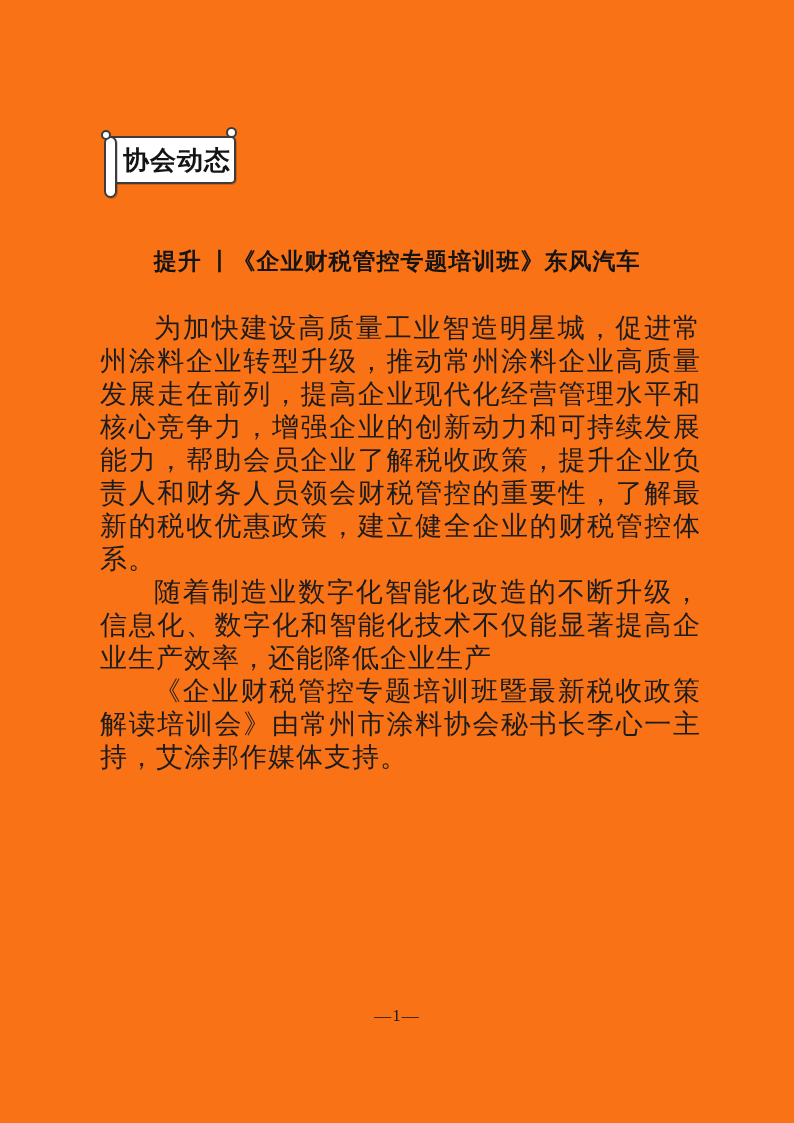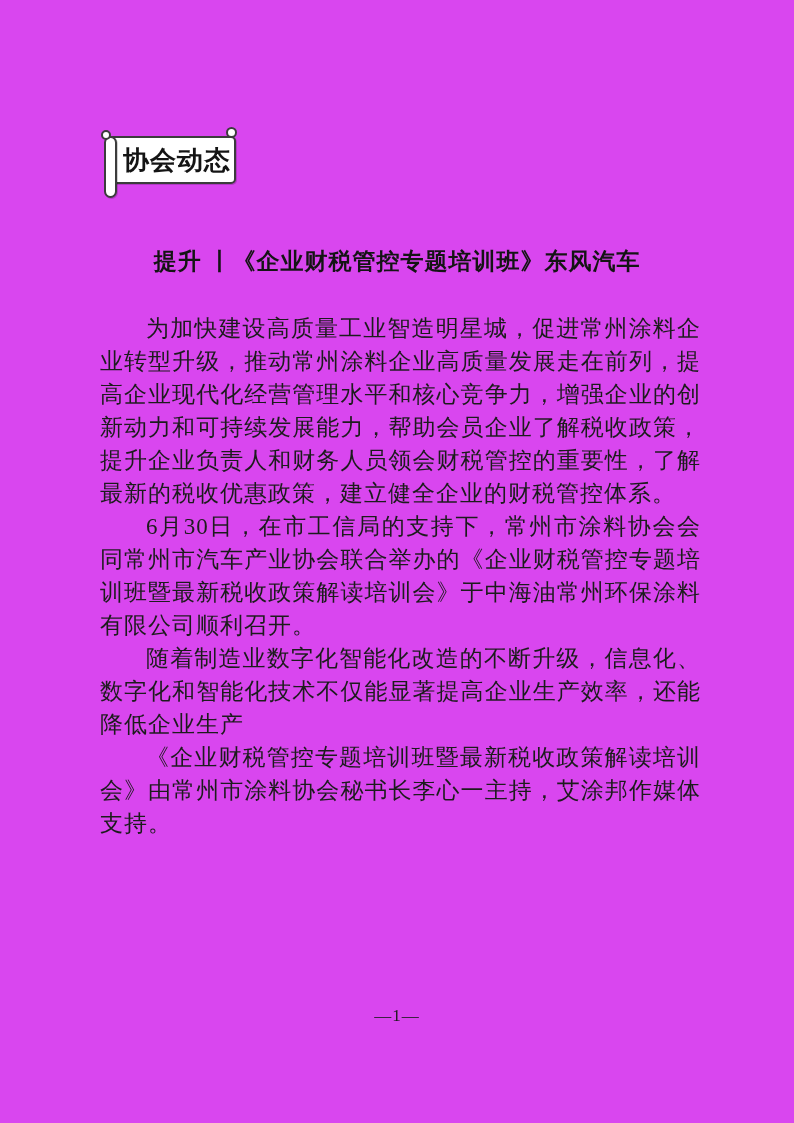--- a/index.html
+++ b/index.html
@@ -8,21 +8,21 @@
     width: 794px;
     height: 1123px;
     font-family: "Liberation Serif", "DejaVu Serif", serif;
     color: #1c1c1c;
     position: relative;
     overflow: hidden;
   }
   .page {
     position: absolute;
     inset: 0;
-    background: #d946ef;
+    background: #f97316;
   }
 
   
   .badge {
     position: absolute;
     left: 108px;
     top: 136px;
     width: 128px;
     height: 48px;
     background: #ffffff;
@@ -74,21 +74,21 @@
     color: #141414;
   }
 
   .article {
     position: absolute;
     left: 100px;
     width: 601px;
     top: 312px;
   }
   .article p {
-    font-size: 23px;
+    font-size: 27px;
     line-height: 33px;
     text-indent: 2em;
     text-align: justify;
     letter-spacing: 1px;
     color: #1c1c1c;
   }
 
   .page-number {
     position: absolute;
     left: 0;
@@ -109,20 +109,19 @@
     <span class="scroll-roll"></span>
     <span class="curl curl-left"></span>
     <span class="curl curl-right"></span>
     <span class="badge-text">协会动态</span>
   </div>
 
   <h1 class="title">提升 丨《企业财税管控专题培训班》东风汽车</h1>
 
   <div class="article">
     <p>为加快建设高质量工业智造明星城，促进常州涂料企业转型升级，推动常州涂料企业高质量发展走在前列，提高企业现代化经营管理水平和核心竞争力，增强企业的创新动力和可持续发展能力，帮助会员企业了解税收政策，提升企业负责人和财务人员领会财税管控的重要性，了解最新的税收优惠政策，建立健全企业的财税管控体系。</p>
-    <p>6月30日，在市工信局的支持下，常州市涂料协会会同常州市汽车产业协会联合举办的《企业财税管控专题培训班暨最新税收政策解读培训会》于中海油常州环保涂料有限公司顺利召开。</p>
     <p>随着制造业数字化智能化改造的不断升级，信息化、数字化和智能化技术不仅能显著提高企业生产效率，还能降低企业生产</p>
     <p>《企业财税管控专题培训班暨最新税收政策解读培训会》由常州市涂料协会秘书长李心一主持，艾涂邦作媒体支持。</p>
   </div>
 
   <div class="page-number">—1—</div>
 
 </div>
 
 </body></html>

